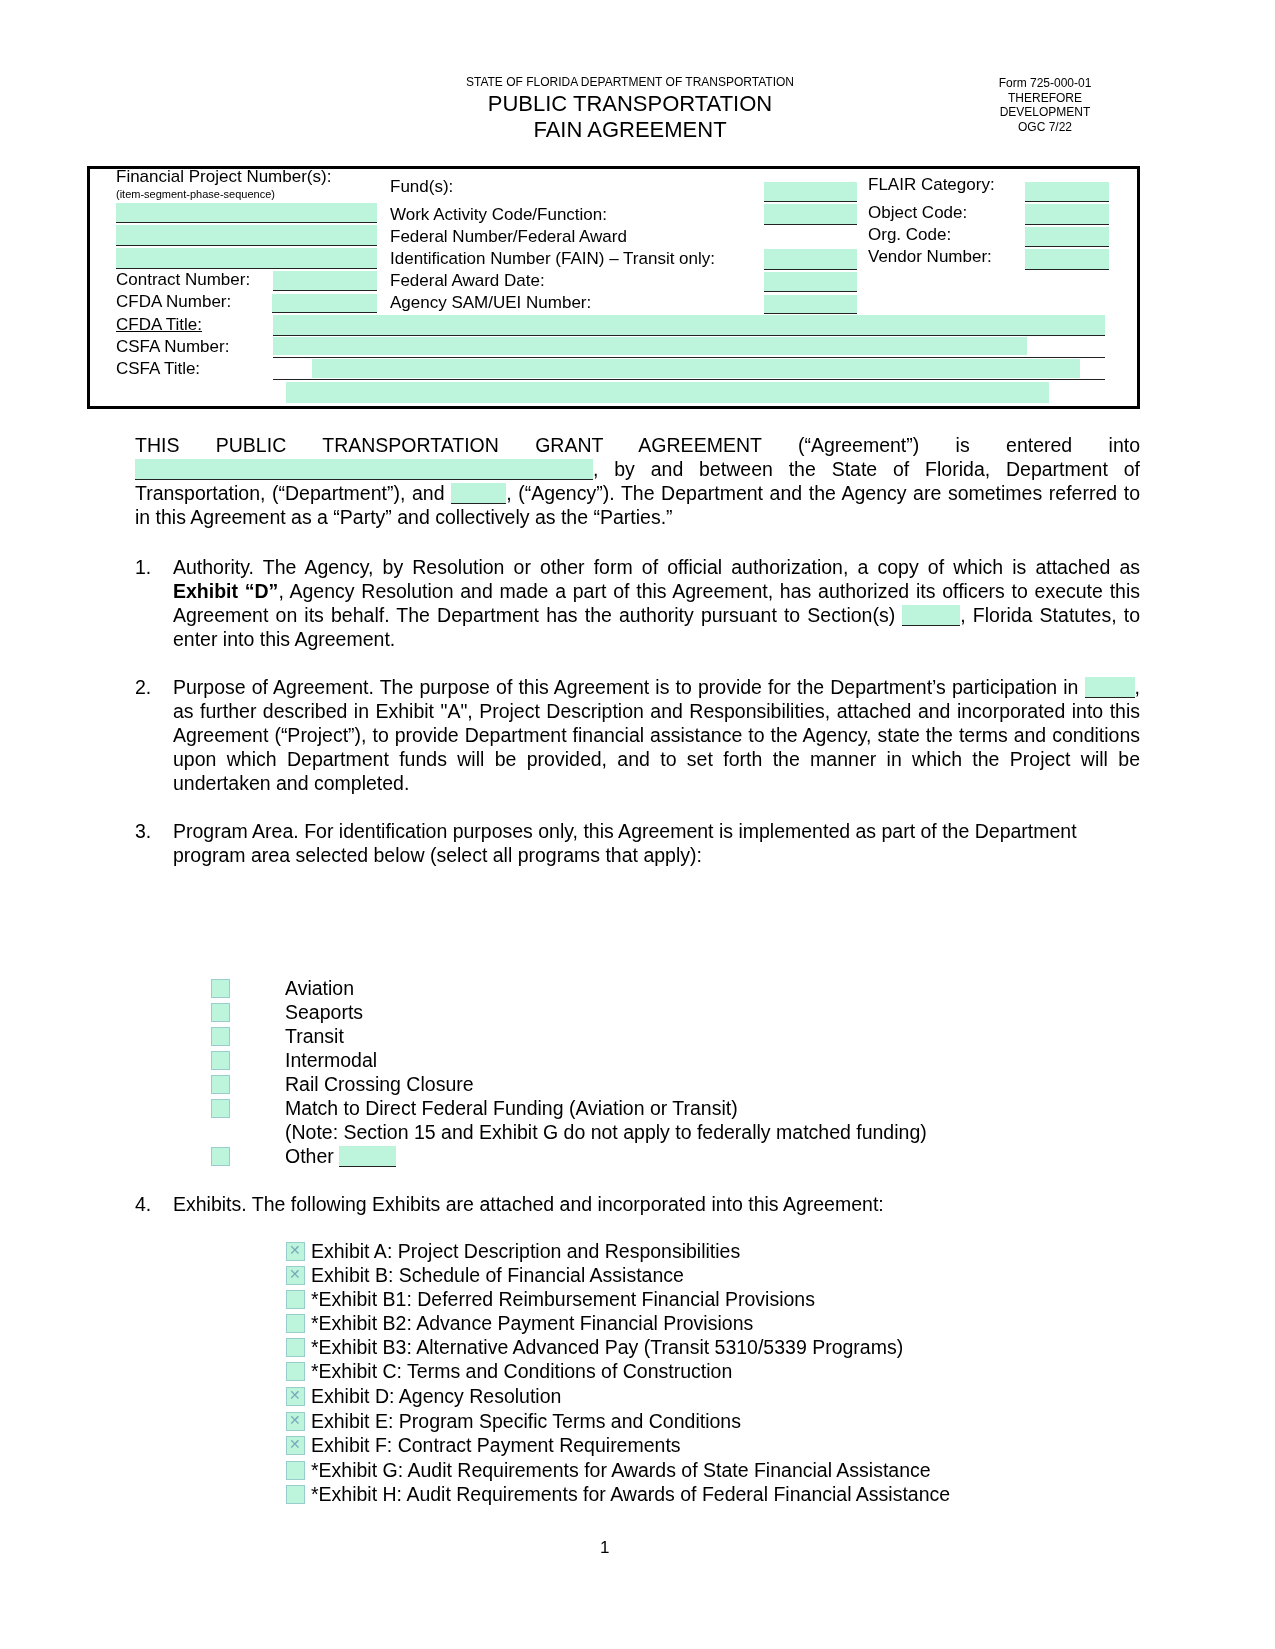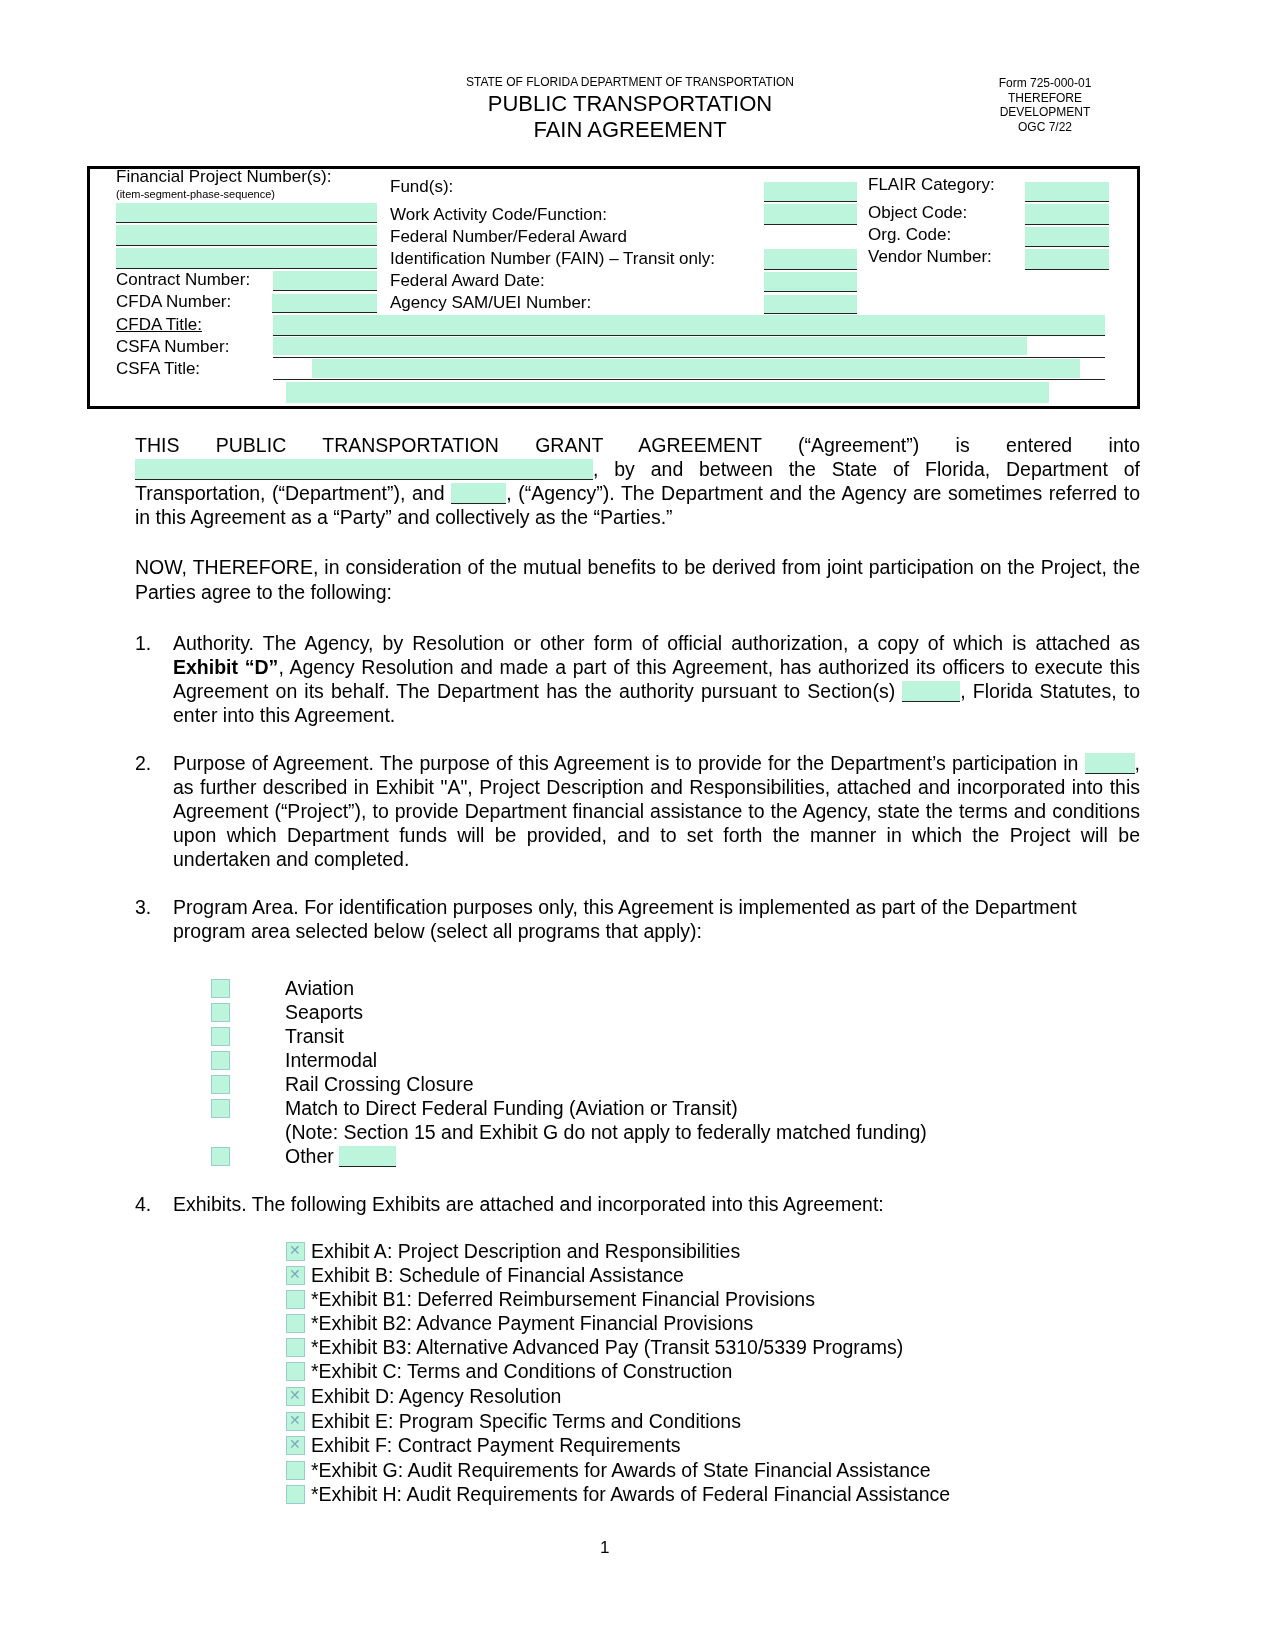--- a/index.html
+++ b/index.html
@@ -92,21 +92,20 @@
 </div>
 
 <div class="abs" id="body">
   <p class="para" style="text-align-last:justify;">
     <span>THIS PUBLIC TRANSPORTATION GRANT AGREEMENT (“Agreement”) is entered into</span>
   </p>
   <p class="para">
     <span class="blank" style="width:458px;"></span><span>, by and between the State of Florida, Department of Transportation, (“Department”), and </span><span class="blank" style="width:55px;"></span><span>, (“Agency”). The Department and the Agency are sometimes referred to in this Agreement as a “Party” and collectively as the “Parties.”</span>
   </p>
 
-  <p class="para" style="margin-top:26px;line-height:25px;">NOW, THEREFORE, in consideration of the mutual benefits to be derived from joint participation on the Project, the Parties agree to the following:</p>
 
   <div class="item" style="margin-top:26px;">
     <span class="num">1.</span>
     <span>Authority.</span><span> The Agency, by Resolution or other form of official authorization, a copy of which is attached as </span><b>Exhibit “D”</b><span>, Agency Resolution and made a part of this Agreement, has authorized its officers to execute this Agreement on its behalf.  The Department has the authority pursuant to Section(s) </span><span class="blank" style="width:58px;"></span><span>, Florida Statutes, to enter into this Agreement.</span>
   </div>
 
   <div class="item" style="margin-top:24px;">
     <span class="num">2.</span>
     <span>Purpose of Agreement.</span><span>  The purpose of this Agreement is to provide for the Department’s participation in </span><span class="blank" style="width:50px;"></span><span>, as further described in Exhibit "A", Project Description and Responsibilities, attached and incorporated into this Agreement (“Project”), to provide Department financial assistance to the Agency, state the terms and conditions upon which Department funds will be provided, and to set forth the manner in which the Project will be undertaken and completed.</span>
   </div>

